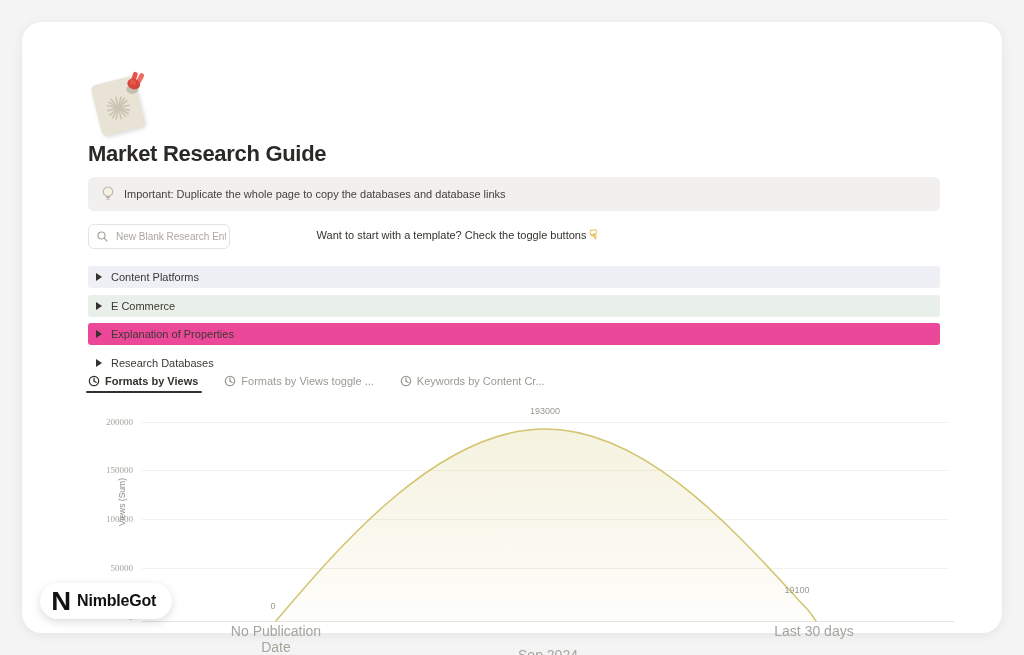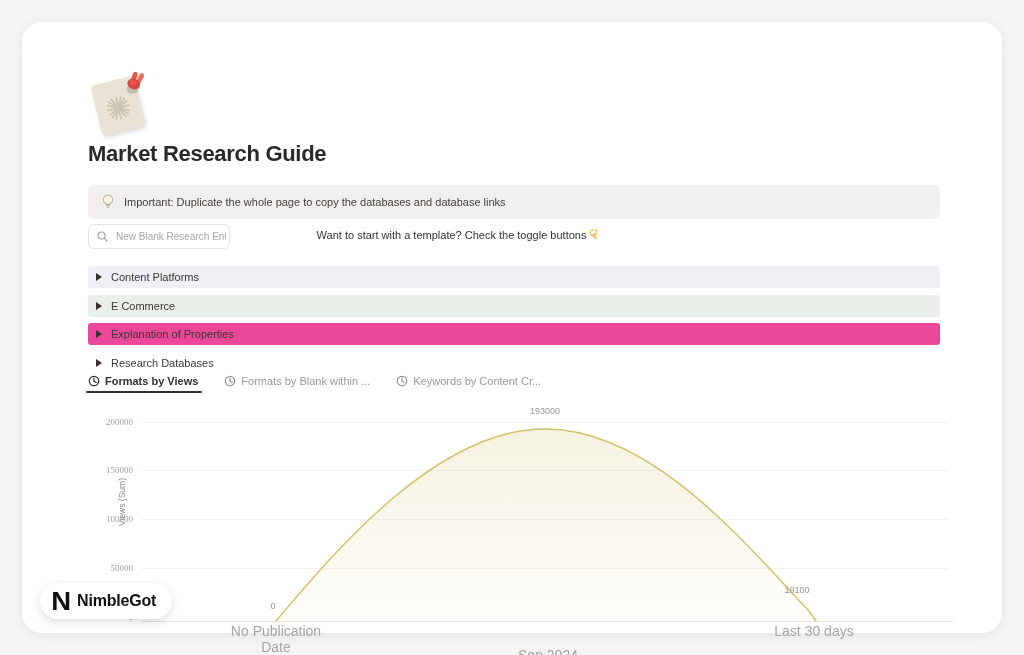--- a/index.html
+++ b/index.html
@@ -13,21 +13,21 @@
   .note{position:absolute;left:6px;top:8px;width:44px;height:52px;background:#e9e3d5;
         border-radius:5px;transform:rotate(-14deg);box-shadow:1px 2px 4px rgba(0,0,0,0.15);}
   .starburst{position:absolute;left:8px;top:14px;}
   .pin{position:absolute;left:32px;top:-2px;width:26px;height:30px;}
 
   
   .page-title{left:66px;top:119px;font-size:22px;font-weight:700;color:#2b2926;letter-spacing:-0.3px;}
 
   
   .callout{left:66px;top:155px;width:852px;height:34px;background:#f1f0ee;border-radius:6px;
-           display:flex;align-items:center;margin-top:8px;}
+           display:flex;align-items:center;}
   .callout-icon{margin-left:13px;width:14px;height:16px;flex:0 0 auto;}
   .callout-text{margin-left:9px;font-size:11px;color:#45423c;}
 
   
   .search-box{left:66px;top:202px;width:142px;height:25px;background:#fff;border:1px solid #e5e3e0;
               border-radius:6px;display:flex;align-items:center;box-sizing:border-box;}
   .search-box svg{margin-left:8px;flex:0 0 auto;}
   .search-input{border:none;outline:none;background:transparent;font-size:10px;color:#5f5c56;
                 width:110px;margin-left:6px;font-family:"Liberation Sans",sans-serif;}
   .search-input::placeholder{color:#aba69f;}
@@ -144,21 +144,21 @@
           <line x1="6" y1="6" x2="8.2" y2="7.4" stroke="currentColor" stroke-width="1.2" stroke-linecap="round"></line>
         </svg>
         <span>Formats by Views</span>
       </div>
       <div class="tab">
         <svg width="12" height="12" viewBox="0 0 12 12">
           <circle cx="6" cy="6" r="4.7" fill="none" stroke="currentColor" stroke-width="1.2"></circle>
           <line x1="6" y1="6" x2="6" y2="3" stroke="currentColor" stroke-width="1.2" stroke-linecap="round"></line>
           <line x1="6" y1="6" x2="8.2" y2="7.4" stroke="currentColor" stroke-width="1.2" stroke-linecap="round"></line>
         </svg>
-        <span>Formats by Blank within ...</span>
+        <span>Formats by Views toggle ...</span>
       </div>
       <div class="tab">
         <svg width="12" height="12" viewBox="0 0 12 12">
           <circle cx="6" cy="6" r="4.7" fill="none" stroke="currentColor" stroke-width="1.2"></circle>
           <line x1="6" y1="6" x2="6" y2="3" stroke="currentColor" stroke-width="1.2" stroke-linecap="round"></line>
           <line x1="6" y1="6" x2="8.2" y2="7.4" stroke="currentColor" stroke-width="1.2" stroke-linecap="round"></line>
         </svg>
         <span>Keywords by Content Cr...</span>
       </div>
     </div>

